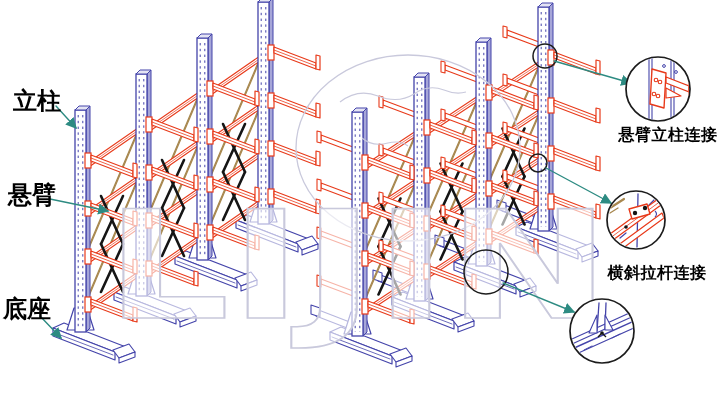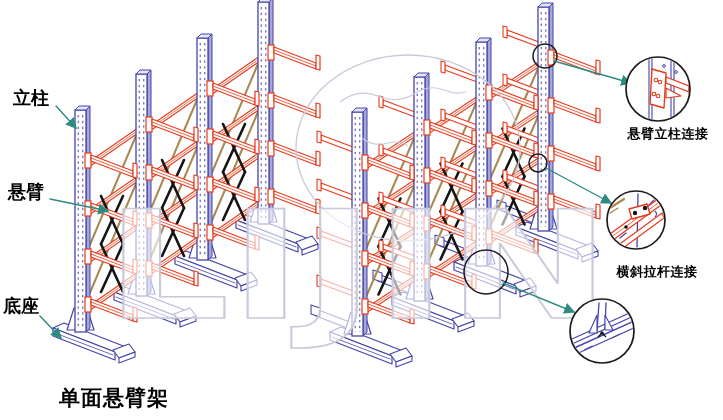--- a/index.html
+++ b/index.html
@@ -2,23 +2,23 @@
 <html><head>
 <meta charset="utf-8">
 <style>
   html,body{margin:0;padding:0;background:#fff;}
   .canvas{
     position:relative;width:723px;height:420px;background:#fff;overflow:hidden;
     font-family:"DejaVu Sans","Liberation Sans",sans-serif;
   }
   svg{position:absolute;left:0;top:0;}
   .lbl{position:absolute;font-weight:bold;color:#000;white-space:nowrap;line-height:1;}
-  .fs20{font-size:18px;}
+  .fs20{font-size:24px;}
   .fs21{font-size:21px;letter-spacing:1px;}
-  .fs18{font-size:13px;letter-spacing:0.5px;}
+  .fs18{font-size:16px;letter-spacing:0.5px;}
   .ctr{transform:translateX(-50%);}
 </style>
 </head>
 <body>
 
 <div class="canvas">
 
   <svg id="scene" width="723" height="420" viewBox="0 0 723 420">
     <defs>
       <marker id="arrTeal" markerWidth="9" markerHeight="9" refX="7" refY="4" orient="auto">
@@ -471,14 +471,13 @@
       </g>
   </svg>
 
   <div class="lbl fs20" style="left:13px;top:89px;">立柱</div>
   <div class="lbl fs20" style="left:8px;top:183px;">悬臂</div>
   <div class="lbl fs20" style="left:3px;top:297px;">底座</div>
 
   <div class="lbl fs18 ctr" style="left:668px;top:127px;">悬臂立柱连接</div>
   <div class="lbl fs18 ctr" style="left:657px;top:265px;">横斜拉杆连接</div>
 
-  <div class="lbl fs21 ctr" style="left:114px;top:388px;">单面悬臂架</div>
 </div>
 
 </body></html>

